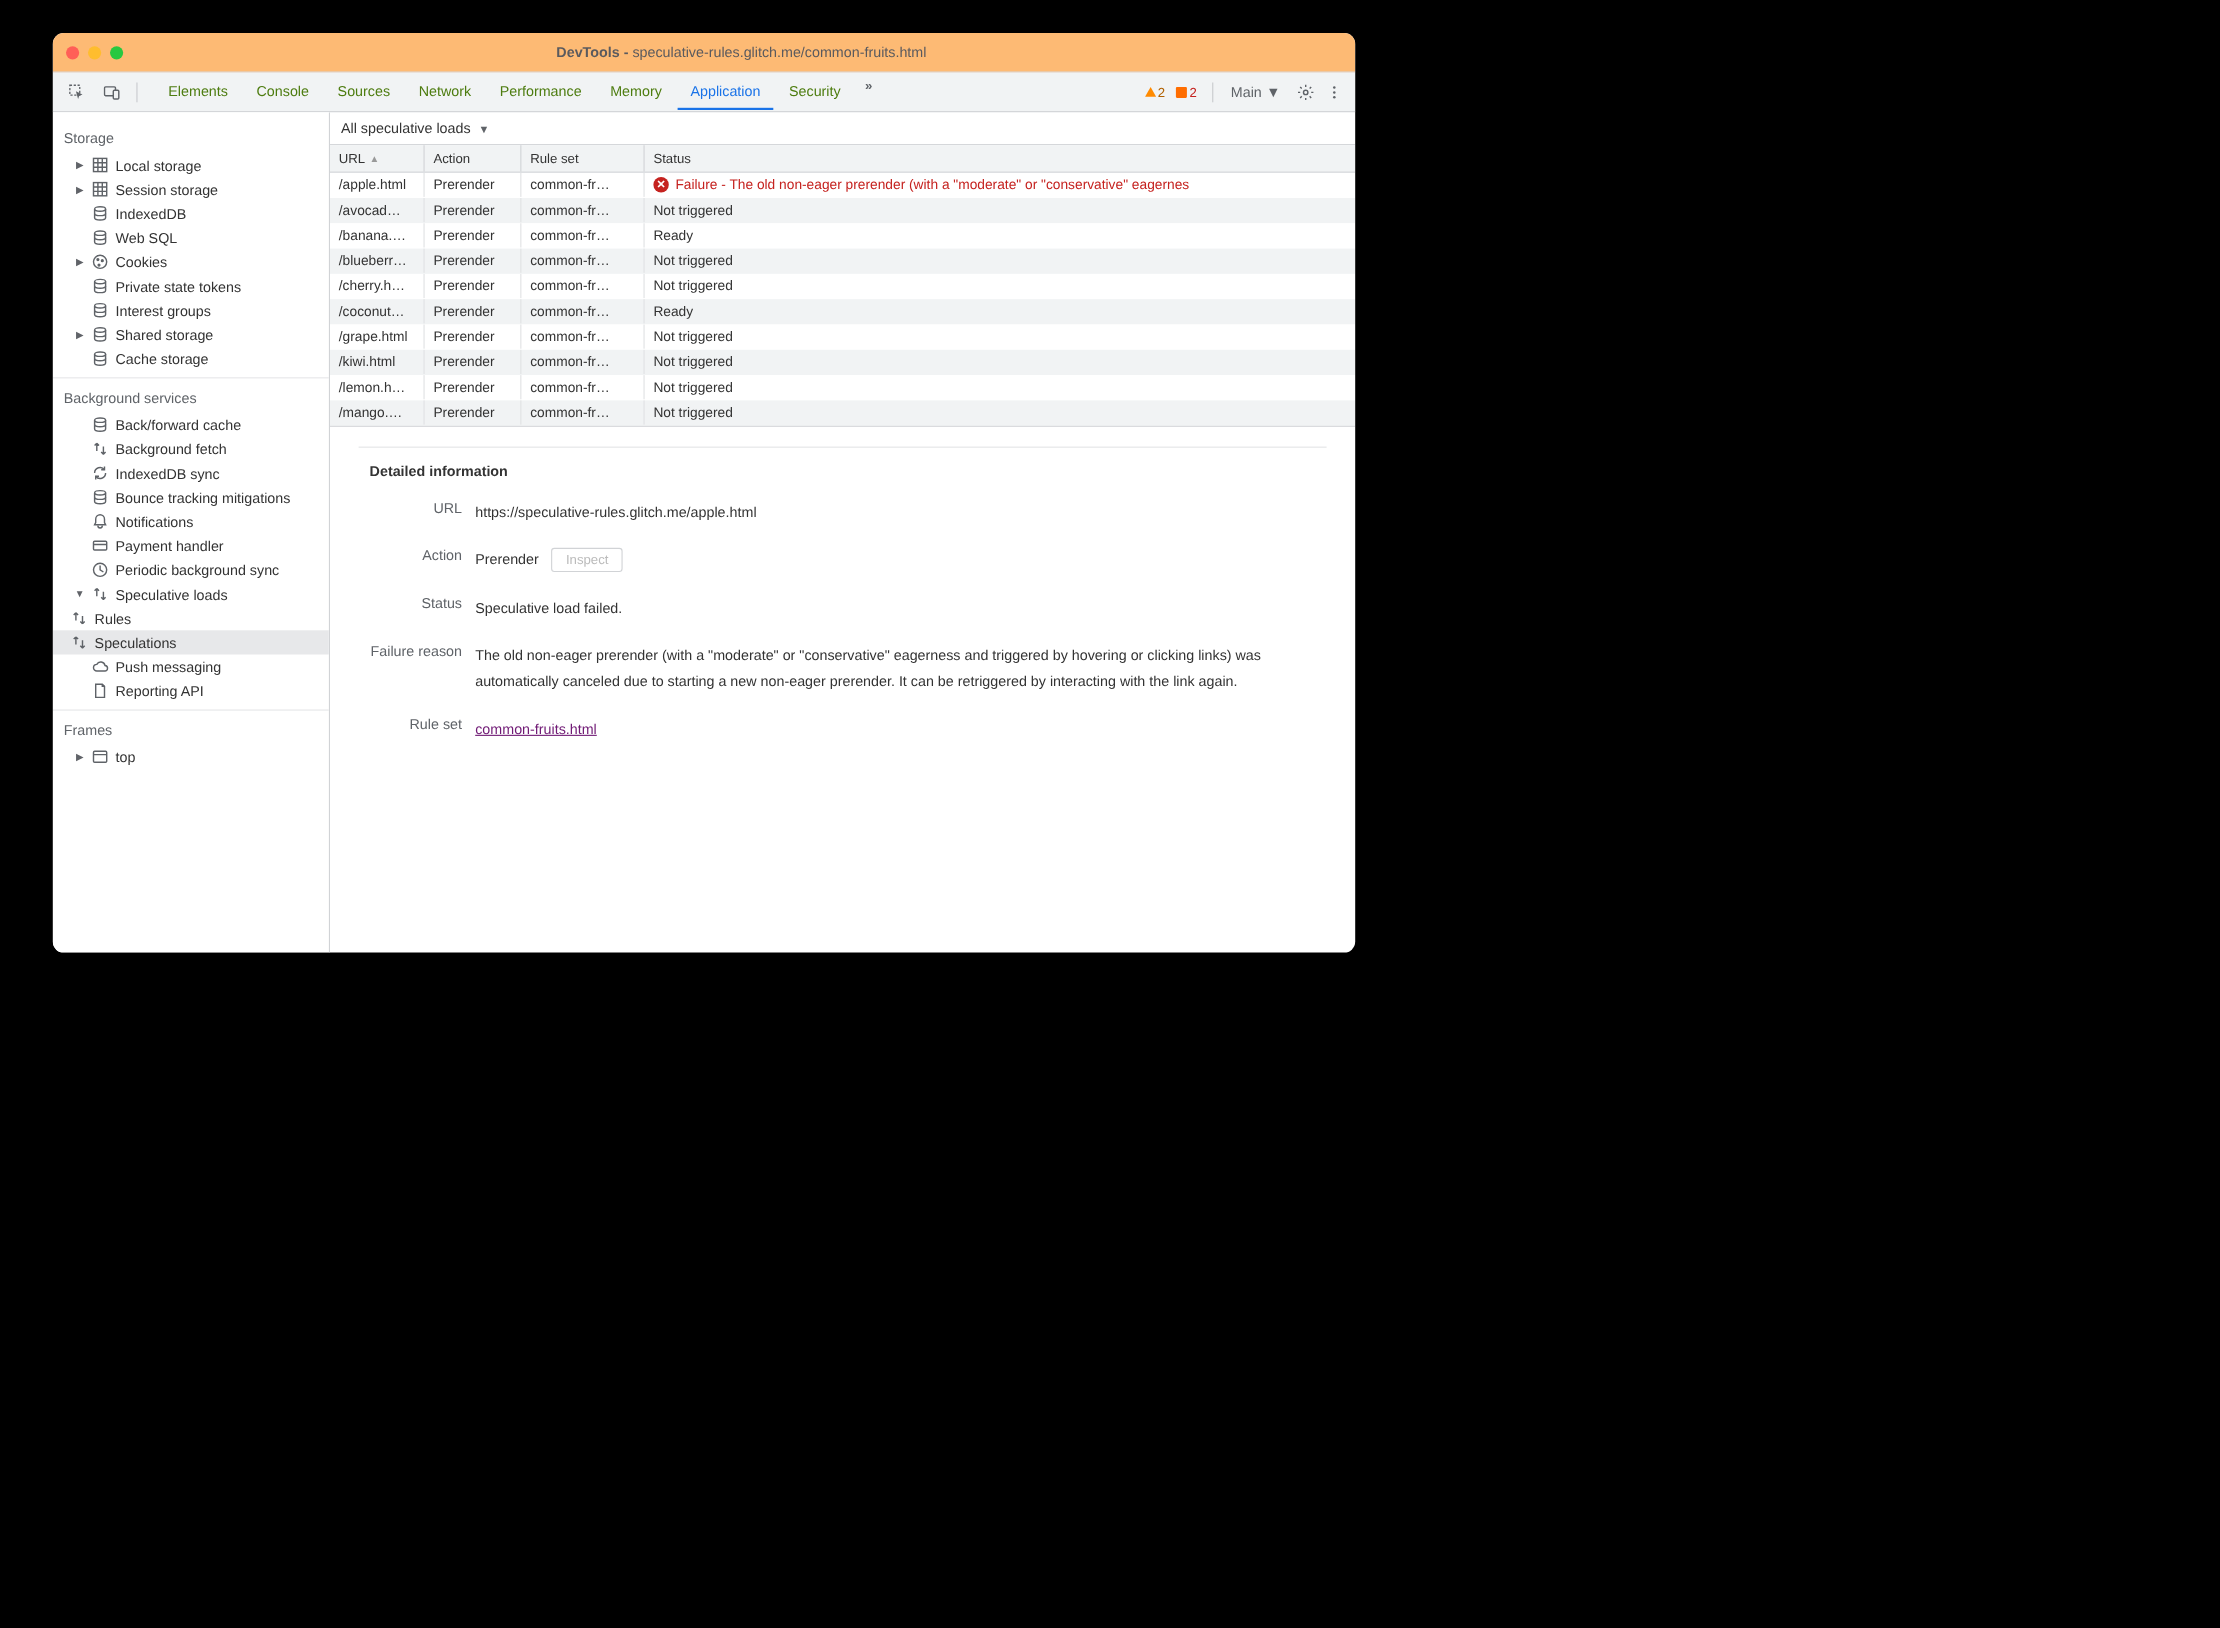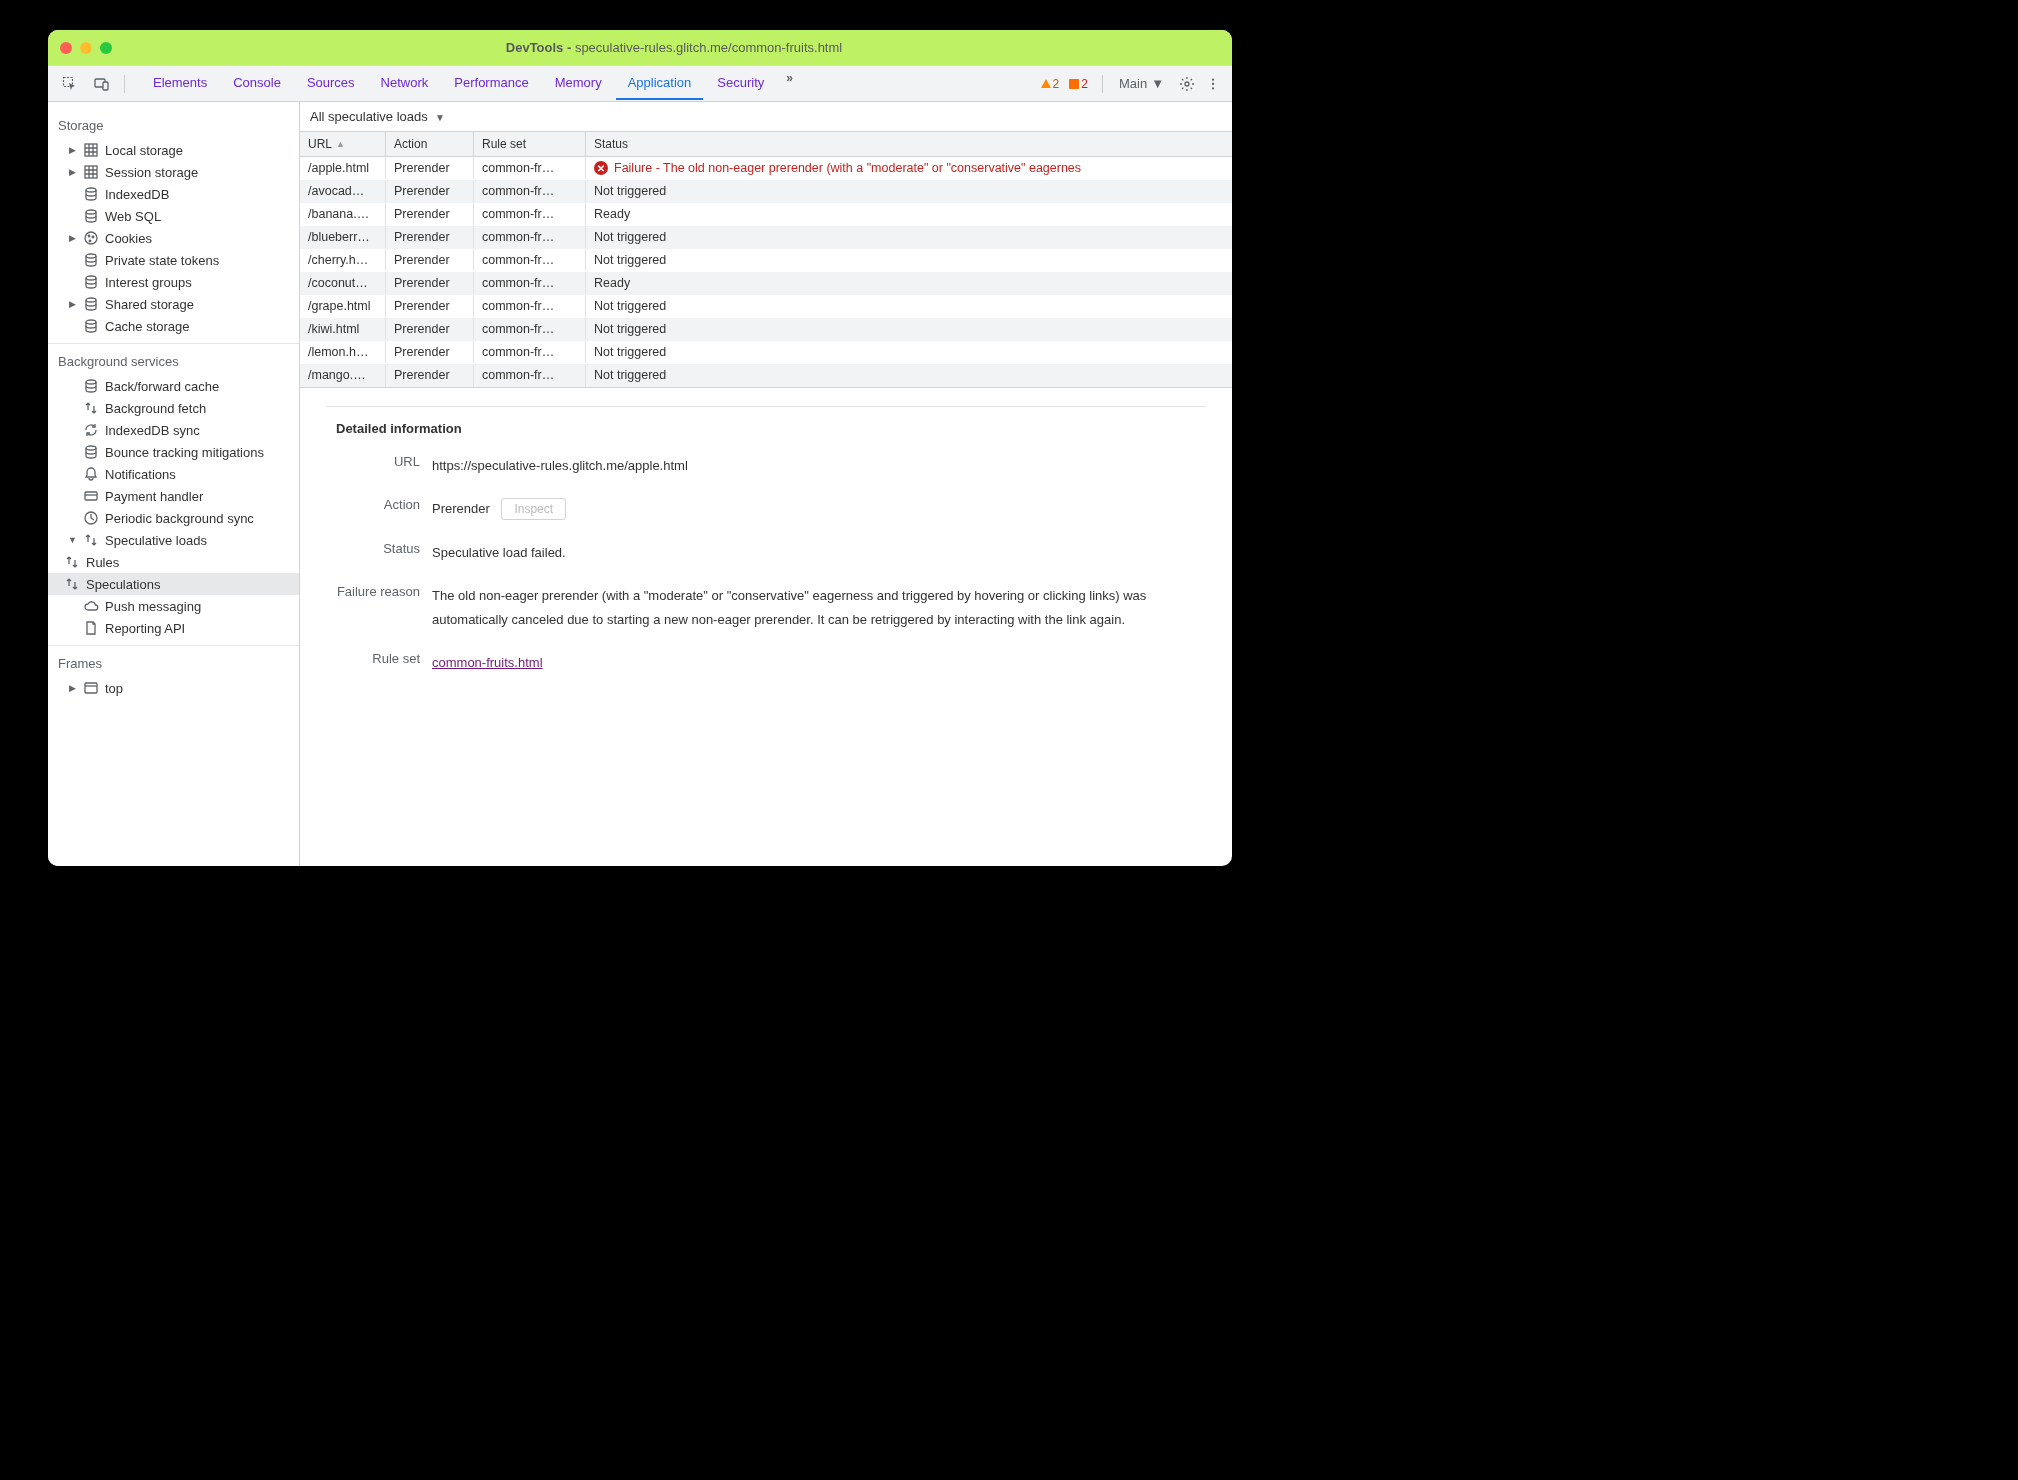--- a/index.html
+++ b/index.html
@@ -20,21 +20,21 @@
   height: 836px;
   background: #fff;
   border-radius: 10px;
   box-shadow: 0 20px 60px rgba(0,0,0,0.5);
   overflow: hidden;
   display: flex;
   flex-direction: column;
 }
 .titlebar {
   height: 36px;
-  background: #bef264;
+  background: #fdba74;
   display: flex;
   align-items: center;
   padding: 0 12px;
   border-bottom: 1px solid #d8d8db;
 }
 .traffic { display: flex; gap: 8px; margin-right: 16px; }
 .tl { width: 12px; height: 12px; border-radius: 50%; }
 .tl-red { background: #ff5f57; }
 .tl-yellow { background: #ffbd2e; }
 .tl-green { background: #28c840; }
@@ -48,21 +48,21 @@
   display: flex;
   align-items: center;
   padding: 0 8px;
   gap: 4px;
 }
 .toolbar-icon { width: 28px; height: 28px; display: flex; align-items: center; justify-content: center; color: #5f6368; cursor: pointer; }
 .toolbar-sep { width: 1px; height: 18px; background: #c8cacd; margin: 0 4px; }
 .tabs { display: flex; gap: 2px; margin-left: 8px; flex: 1; }
 .tab {
   padding: 8px 12px;
-  color: #6d28d9;
+  color: #4d7c0f;
   cursor: pointer;
   font-size: 13px;
   border-bottom: 2px solid transparent;
 }
 .tab.active { color: #1a73e8; border-bottom-color: #1a73e8; }
 .overflow { padding: 4px 8px; color: #5f6368; cursor: pointer; font-weight: bold; }
 .badge-warn { display: inline-flex; align-items: center; gap: 2px; color: #b06000; font-size: 12px; margin-right: 6px; }
 .badge-err { display: inline-flex; align-items: center; gap: 2px; color: #c5221f; font-size: 12px; margin-right: 6px; }
 .badge-warn .tri { width: 0; height: 0; border-left: 5px solid transparent; border-right: 5px solid transparent; border-bottom: 9px solid #ff8a00; }
 .badge-err .sq { width: 10px; height: 10px; background: #ff6d00; border-radius: 1px; }

